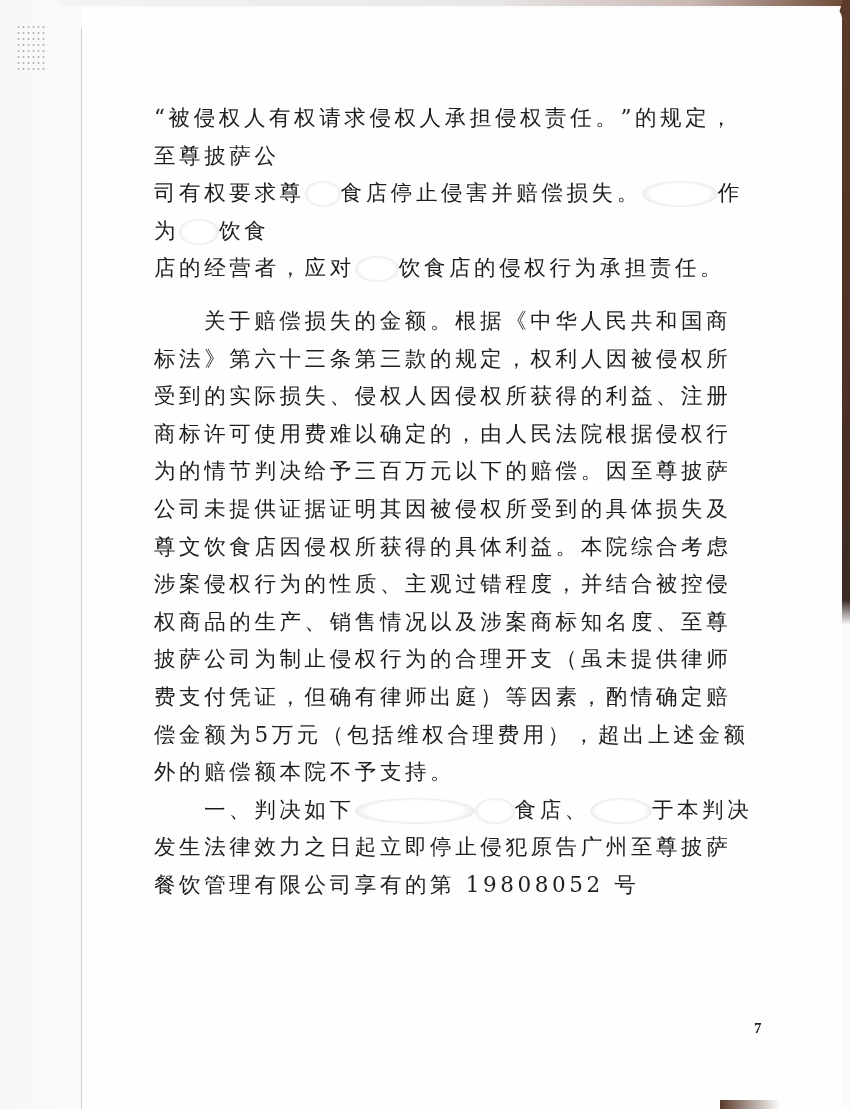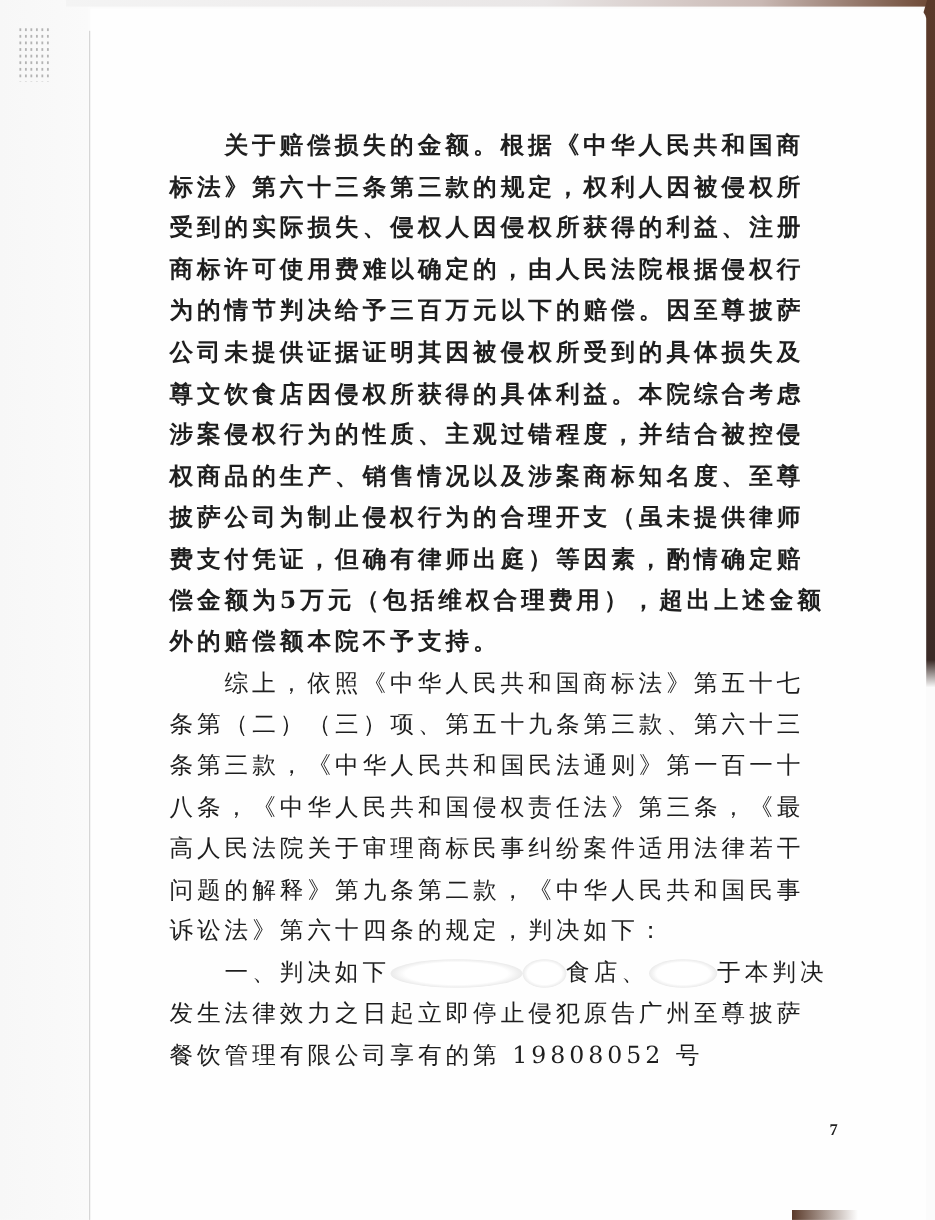--- a/index.html
+++ b/index.html
@@ -44,21 +44,21 @@
     position: absolute; left: 720px; top: 1100px; width: 60px; height: 9px;
     background: linear-gradient(90deg, #5a3a2a, rgba(90,58,42,0));
   }
   .text-block {
     position: absolute; left: 154px; top: 99px; width: 600px;
     font-size: 21.5px; color: #1e1e1e; letter-spacing: 3.6px;
     line-height: 37.6px;
   }
   .p { margin: 0; }
   .indent { text-indent: 50px; }
-  .gap { margin-top: 15px; font-weight: bold; }
+  .gap { margin-top: 15px; }
   .redact {
     display: inline-block; vertical-align: middle;
     border-radius: 50%;
     background: radial-gradient(ellipse at center, rgba(255,255,255,1) 55%, rgba(200,200,200,0.35) 70%, rgba(255,255,255,0) 80%);
     height: 26px;
   }
   .page-number {
     position: absolute; left: 754px; top: 1020px;
     font-family: "Liberation Serif", serif; font-weight: bold; font-size: 15px; color: #222;
   }
@@ -71,24 +71,28 @@
   <div class="speckle"></div>
 </div>
 <div class="desk-top"></div>
 <div class="desk-right"></div>
 <div class="page"></div>
 <div class="binding-line"></div>
 <div class="bottom-shadow"></div>
 
 <div class="text-block">
 
+  <p class="p">
+    <span>“被侵权人有权请求侵权人承担侵权责任。”的规定，至尊披萨公</span><br>
+    <span>司有权要求尊</span><span class="redact" style="width:36px"></span><span>食店停止侵害并赔偿损失。</span><span class="redact" style="width:76px"></span><span>作为</span><span class="redact" style="width:40px"></span><span>饮食</span><br>
+    <span>店的经营者，应对</span><span class="redact" style="width:44px"></span><span>饮食店的侵权行为承担责任。</span>
+  </p>
 
   <p class="p indent gap">关于赔偿损失的金额。根据《中华人民共和国商标法》第六十三条第三款的规定，权利人因被侵权所受到的实际损失、侵权人因侵权所获得的利益、注册商标许可使用费难以确定的，由人民法院根据侵权行为的情节判决给予三百万元以下的赔偿。因至尊披萨公司未提供证据证明其因被侵权所受到的具体损失及尊文饮食店因侵权所获得的具体利益。本院综合考虑涉案侵权行为的性质、主观过错程度，并结合被控侵权商品的生产、销售情况以及涉案商标知名度、至尊披萨公司为制止侵权行为的合理开支（虽未提供律师费支付凭证，但确有律师出庭）等因素，酌情确定赔偿金额为5万元（包括维权合理费用），超出上述金额外的赔偿额本院不予支持。</p>
 
-  <p class="p indent">综上，依照《中华人民共和国商标法》第五十七条第（二）（三）项、第五十九条第三款、第六十三条第三款，《中华人民共和国民法通则》第一百一十八条，《中华人民共和国侵权责任法》第三条，《最高人民法院关于审理商标民事纠纷案件适用法律若干问题的解释》第九条第二款，《中华人民共和国民事诉讼法》第六十四条的规定，判决如下：</p>
 
   <p class="p indent">
     <span>一、判决如下</span><span class="redact" style="width:120px"></span><span class="redact" style="width:40px"></span><span>食店、</span><span class="redact" style="width:62px"></span><span>于本判决发生法律效力之日起立即停止侵犯原告广州至尊披萨餐饮管理有限公司享有的第 19808052 号</span>
     
     
   </p>
 
 </div>
 
 <div class="page-number">7</div>

